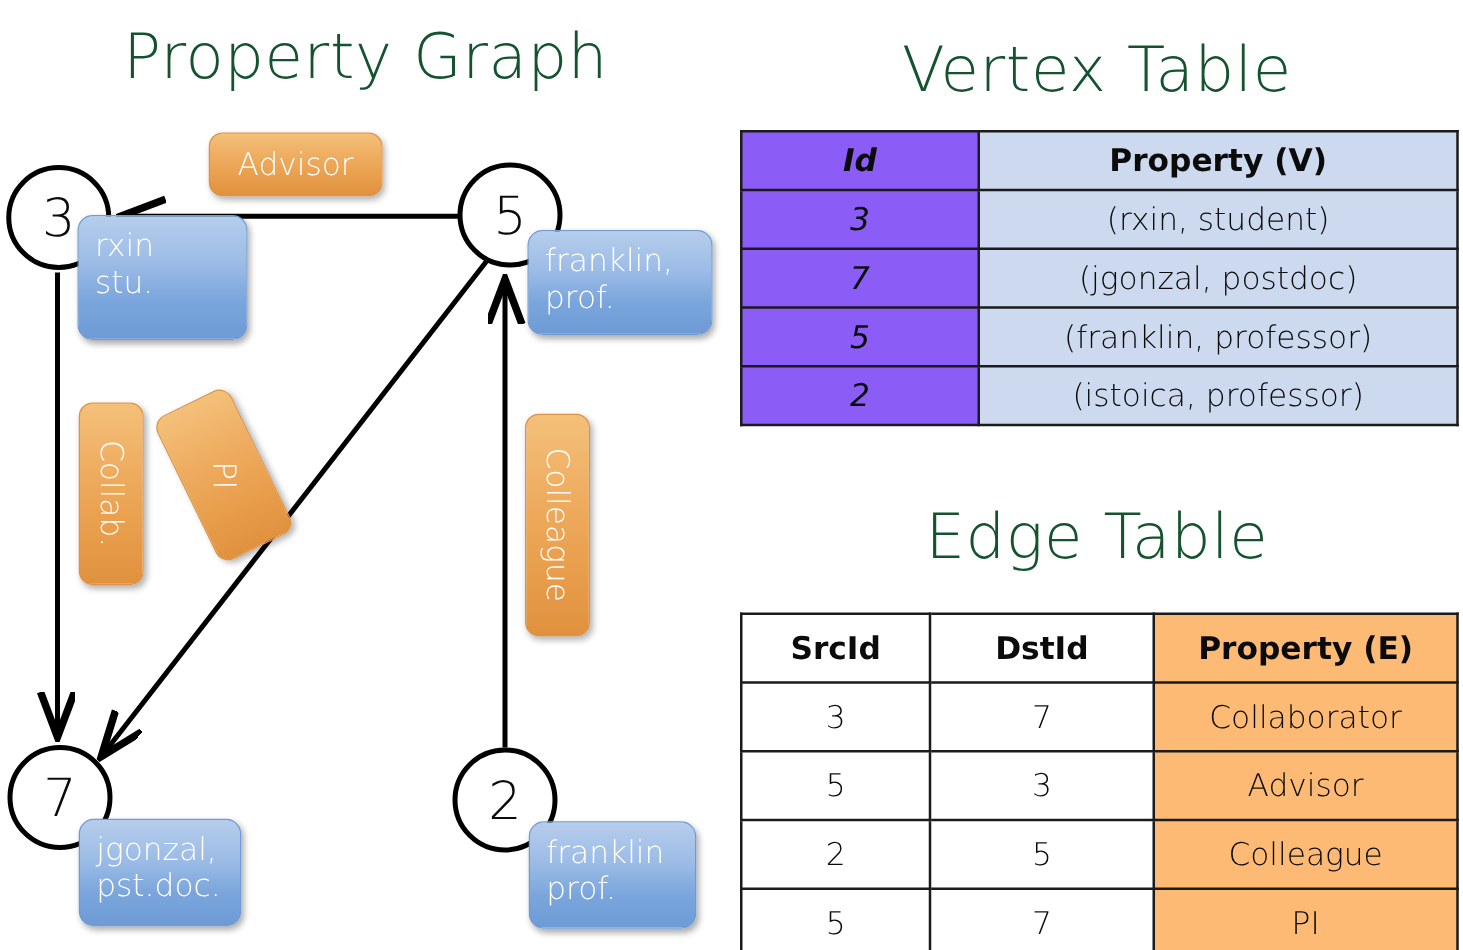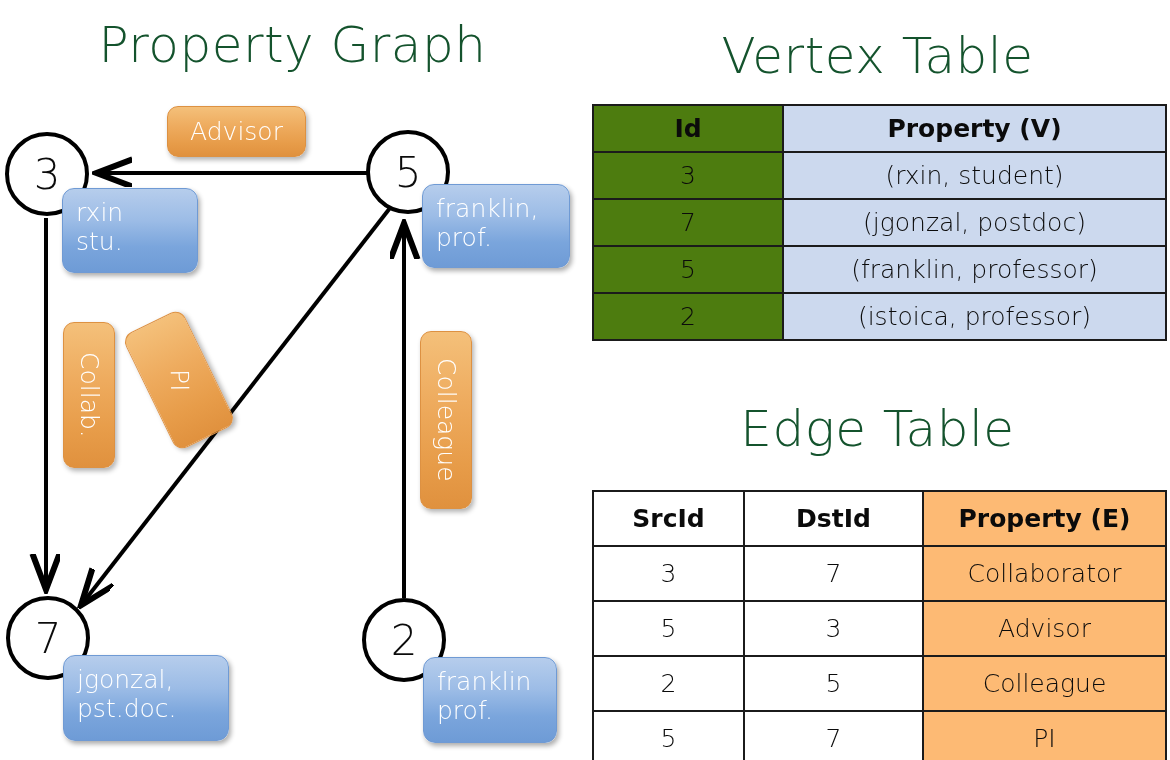--- a/index.html
+++ b/index.html
@@ -109,21 +109,21 @@
     border: 2px solid #1b1b1b;
     text-align: center;
     color: #0b0b0b;
     font-weight: 300;
     padding: 0;
   }
   .data-table th { font-weight: 700; }
 
   #vertex-table { left: 592px; top: 104px; width: 575px; }
   #vertex-table th, #vertex-table td { height: 45px; font-size: 25px; }
-  #vertex-table .col-id { width: 188px; background: #4d7c0f; }
+  #vertex-table .col-id { width: 188px; background: #8b5cf6; font-style: italic; }
   #vertex-table .col-prop { background: #ccd9ee; }
 
   #edge-table { left: 592px; top: 490px; width: 575px; }
   #edge-table th, #edge-table td { height: 53px; font-size: 25px; }
   #edge-table .col-src { width: 149px; background: #ffffff; }
   #edge-table .col-dst { width: 177px; background: #ffffff; }
   #edge-table .col-prop { background: #fdba74; }
 </style>
 </head>
 <body>
@@ -156,29 +156,29 @@
   <div class="node-circle" style="left:366px; top:130px;">
     <span>5</span>
   </div>
   <div class="node-circle" style="left:6px; top:596px;">
     <span>7</span>
   </div>
   <div class="node-circle" style="left:362px; top:598px;">
     <span>2</span>
   </div>
 
-  <div class="prop-box" style="left:62px; top:188px; width:136px; height:85px;">
+  <div class="prop-box" style="left:62px; top:172px; width:136px; height:100px;">
     <span>rxin</span>
     <span>stu.</span>
   </div>
   <div class="prop-box" style="left:422px; top:184px; width:148px; height:84px;">
     <span>franklin,</span>
     <span>prof.</span>
   </div>
-  <div class="prop-box" style="left:63px; top:655px; width:166px; height:86px;">
+  <div class="prop-box" style="left:63px; top:655px; width:130px; height:86px;">
     <span>jgonzal,</span>
     <span>pst.doc.</span>
   </div>
   <div class="prop-box" style="left:423px; top:657px; width:134px; height:86px;">
     <span>franklin</span>
     <span>prof.</span>
   </div>
 
   <div class="edge-label" style="left:167px; top:106px; width:139px; height:51px;">
     <span>Advisor</span>

